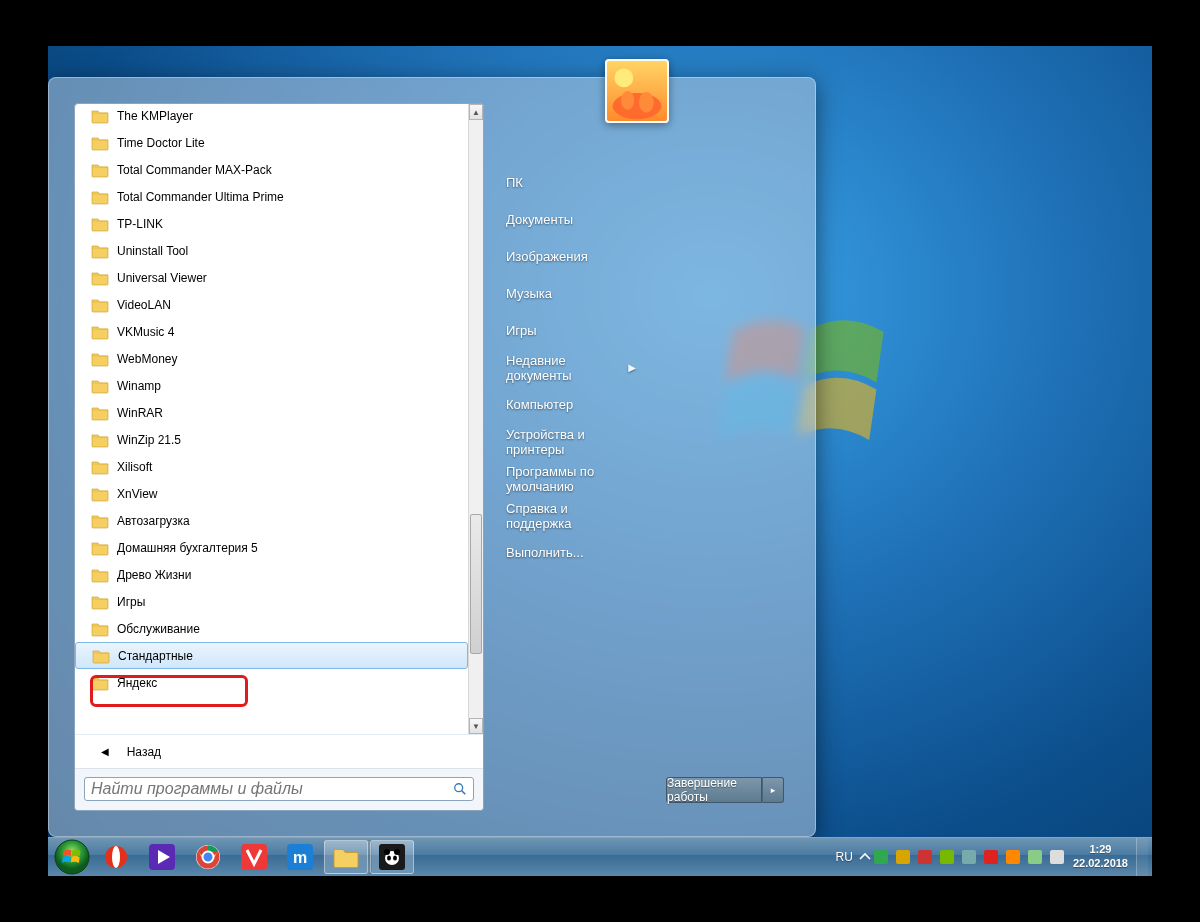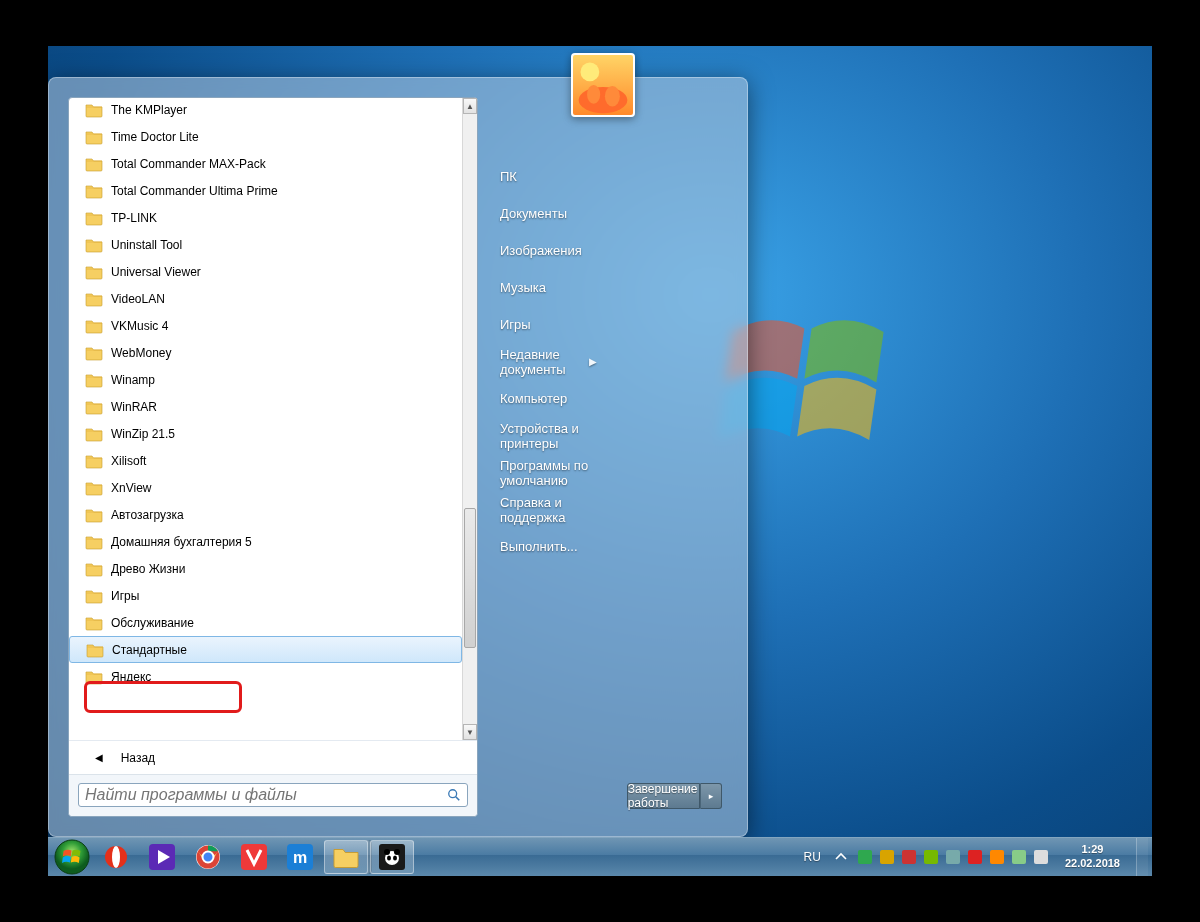--- a/index.html
+++ b/index.html
@@ -22,27 +22,27 @@
 .desktop-logo {
   position: absolute;
   left: 670px; top: 250px;
   width: 180px; height: 180px;
   opacity: .55;
   filter: blur(.3px);
 }
 .start-menu {
   position: absolute;
   left: 0; bottom: 39px;
-  width: 700px; height: 760px;
+  width: 768px; height: 760px;
   background: rgba(180,200,220,.55);
   border: 1px solid rgba(255,255,255,.35);
   border-radius: 8px;
   box-shadow: 0 5px 25px rgba(0,0,0,.5);
   display: flex;
-  padding: 19px;
+  padding: 25px;
   backdrop-filter: blur(6px);
 }
 .left-pane {
   width: 410px;
   background: #fff;
   border: 1px solid #8aa5bd;
   border-radius: 4px;
   display: flex;
   flex-direction: column;
   position: relative;
@@ -227,21 +227,20 @@
 .tb-pin.active {
   background: linear-gradient(rgba(255,255,255,.35),rgba(255,255,255,.15));
   border: 1px solid rgba(255,255,255,.4);
 }
 .tb-pin.grouped {
   box-shadow: 2px 0 0 rgba(255,255,255,.2), 4px 0 0 rgba(0,0,0,.15);
 }
 .tray {
   margin-left: auto;
   display: flex; align-items: center;
-  gap: 8px;
   padding-right: 4px;
   height: 100%;
 }
 .tray-ico {
   width: 16px; height: 16px;
   cursor: pointer;
 }
 .lang-tag {
   color: #fff; font-size: 12px;
   text-shadow: 0 1px 1px rgba(0,0,0,.4);

